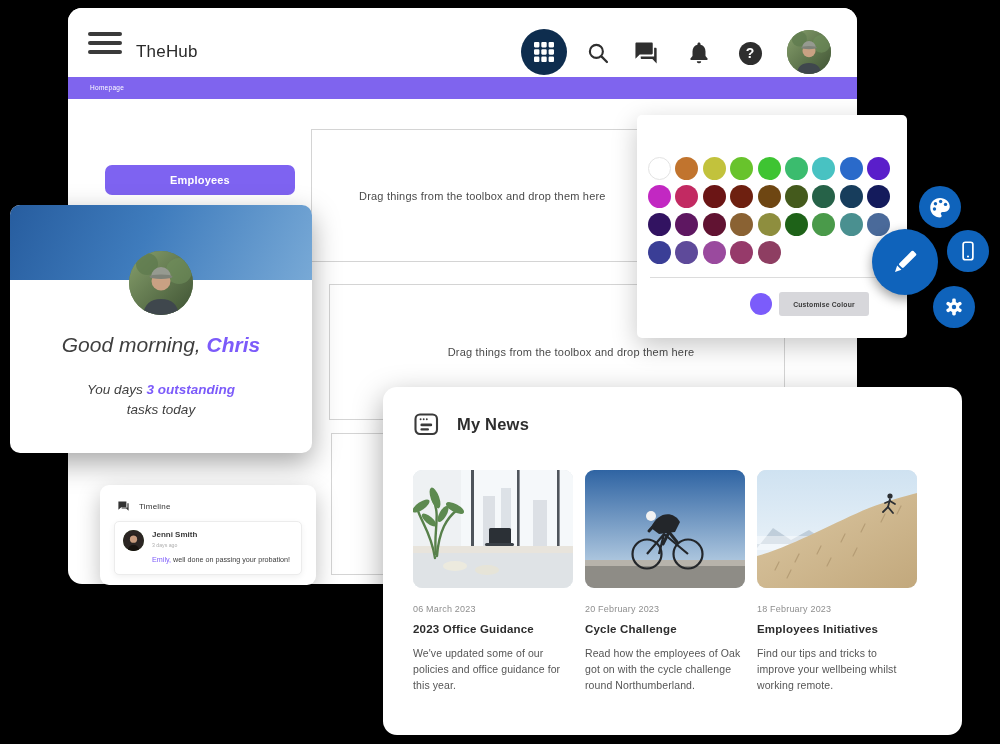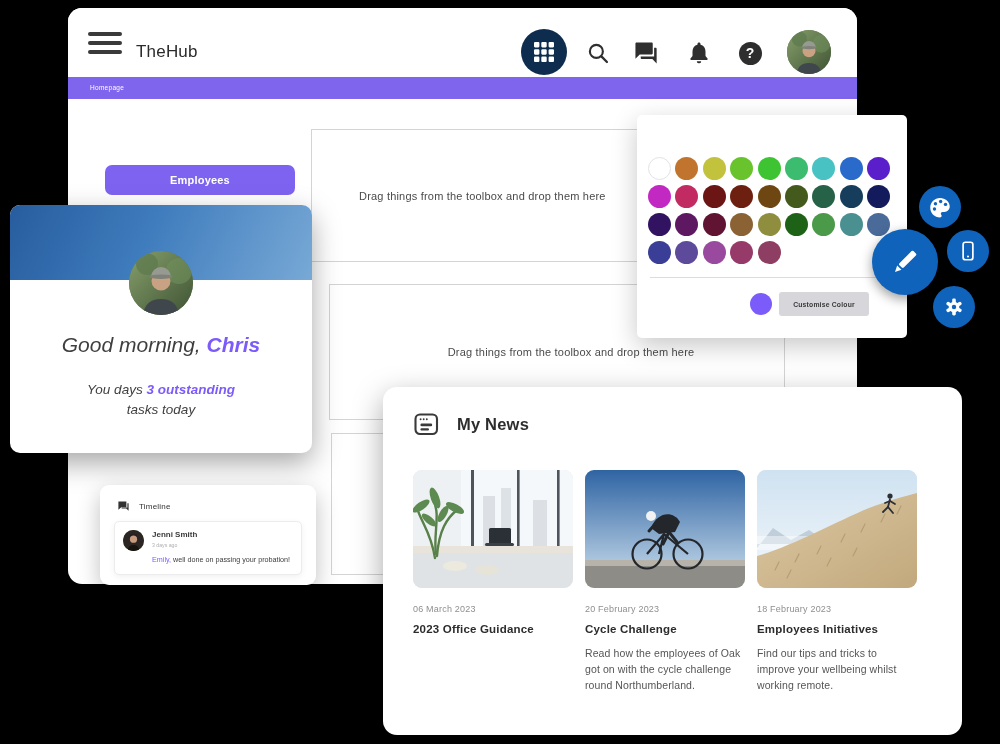--- a/index.html
+++ b/index.html
@@ -305,20 +305,21 @@
             <ellipse cx="8" cy="36" rx="10" ry="4" transform="rotate(-35 8 36)"></ellipse>
             <ellipse cx="22" cy="28" rx="11" ry="4.2" transform="rotate(70 22 28)"></ellipse>
             <ellipse cx="42" cy="38" rx="10" ry="4" transform="rotate(28 42 38)"></ellipse>
             <ellipse cx="30" cy="44" rx="9" ry="3.6" transform="rotate(-60 30 44)"></ellipse>
             <ellipse cx="16" cy="50" rx="9" ry="3.6" transform="rotate(40 16 50)"></ellipse>
           </g>
         </svg>
       </div>
       <div class="date">06 March 2023</div>
       <div class="atitle">2023 Office Guidance</div>
+      <div class="abody">We've updated some of our policies and office guidance for this year.</div>
     </div>
 
     <div class="article c2">
       <div class="thumb">
         <svg width="160" height="118" viewBox="0 0 160 118">
           <rect width="160" height="96" fill="url(#skyg)"></rect>
           <rect x="0" y="90" width="160" height="8" fill="#b7b3ab"></rect>
           <rect x="0" y="96" width="160" height="22" fill="#8e8c86"></rect>
           <g stroke="#23262a" stroke-width="2.2" fill="none">
             <circle cx="62" cy="84" r="14.5"></circle>

